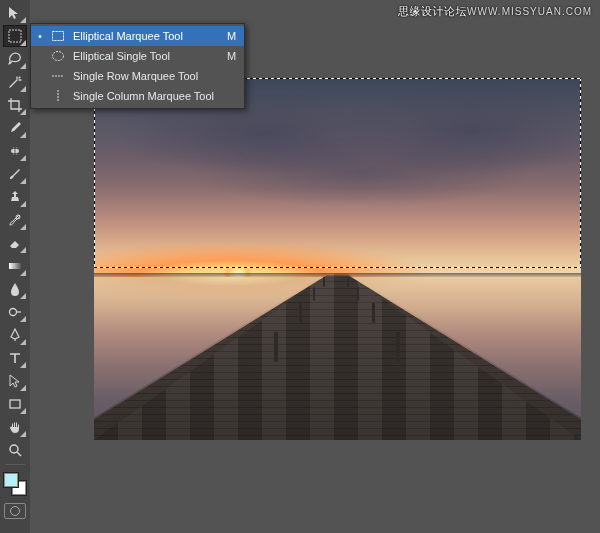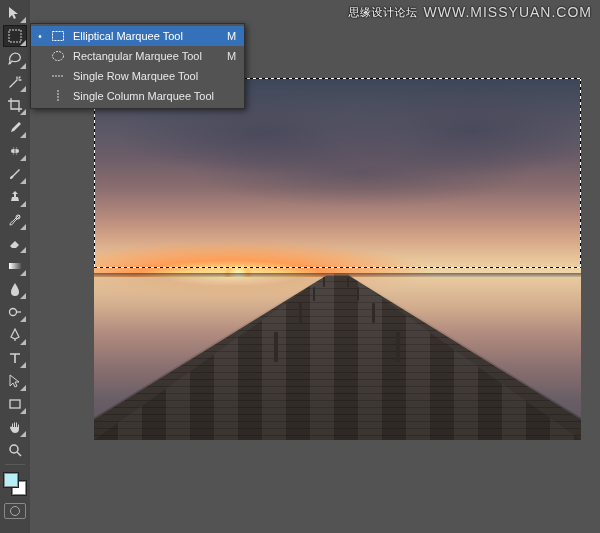--- a/index.html
+++ b/index.html
@@ -187,23 +187,23 @@
   .flyout-item .ficon { width:14px; height:14px; display:flex; align-items:center; justify-content:center; }
   .flyout-item .ficon svg { width:14px; height:14px; }
   .flyout-item .label { flex:1; font-size: 11px; }
   .flyout-item .shortcut { font-size: 11px; color: inherit; opacity:.95; margin-left: 14px; }
 
   .watermark {
     position:absolute; top:4px; right:8px;
     font-size:11px; color:#fff;
     text-shadow: 0 0 2px #000, 0 0 2px #000;
     letter-spacing:.5px;
-    display:flex; gap:6px; align-items:center;
-  }
-  .watermark .sub { font-size:14px; opacity:.8; letter-spacing:1px; }
+    display:flex; gap:0; align-items:center;
+  }
+  .watermark .sub { font-size:10px; opacity:.8; letter-spacing:1px; }
 </style>
 </head>
 <body>
 
 <div class="workspace">
   <div class="toolbar">
     <div class="tool">
       <svg viewBox="0 0 16 16">
           <path d="M2 2 L2 13 L5 10 L7 14 L9 13 L7 9 L11 9 Z" fill="#d4d4d4"></path>
         </svg>
@@ -382,21 +382,21 @@
     <span class="label">Elliptical Marquee Tool</span>
     <span class="shortcut">M</span>
   </div>
   <div class="flyout-item">
     <span class="bullet"></span>
     <span class="ficon">
       <svg viewBox="0 0 14 14">
           <ellipse cx="7" cy="7" rx="5.5" ry="4.5" fill="none" stroke="#ddd" stroke-dasharray="2 1"></ellipse>
         </svg>
     </span>
-    <span class="label">Rectangular Marquee Tool</span>
+    <span class="label">Elliptical Single Tool</span>
     <span class="shortcut">M</span>
   </div>
   <div class="flyout-item">
     <span class="bullet"></span>
     <span class="ficon">
       <svg viewBox="0 0 14 14">
           <line x1="1" y1="7" x2="13" y2="7" stroke="#ddd" stroke-dasharray="2 1"></line>
         </svg>
     </span>
     <span class="label">Single Row Marquee Tool</span>

